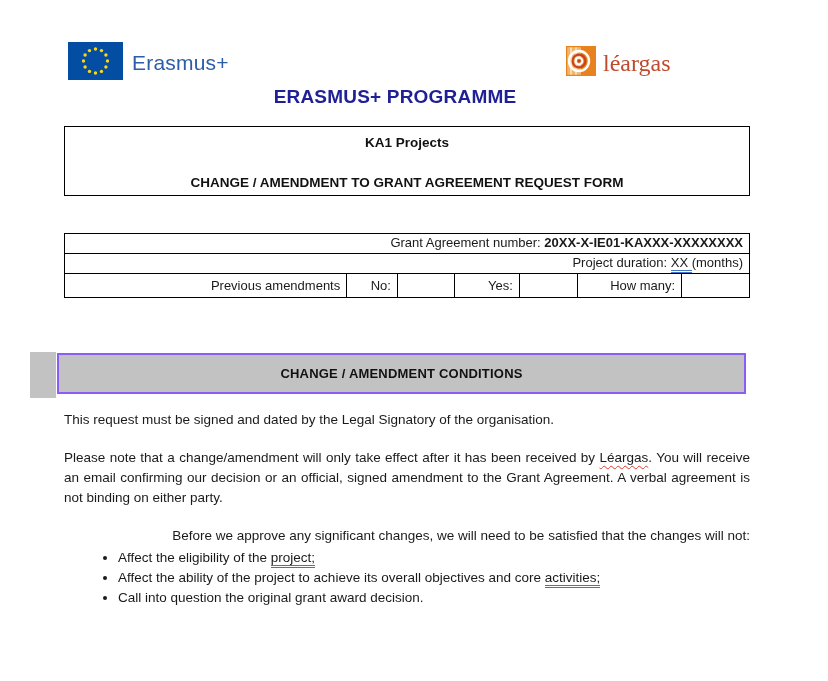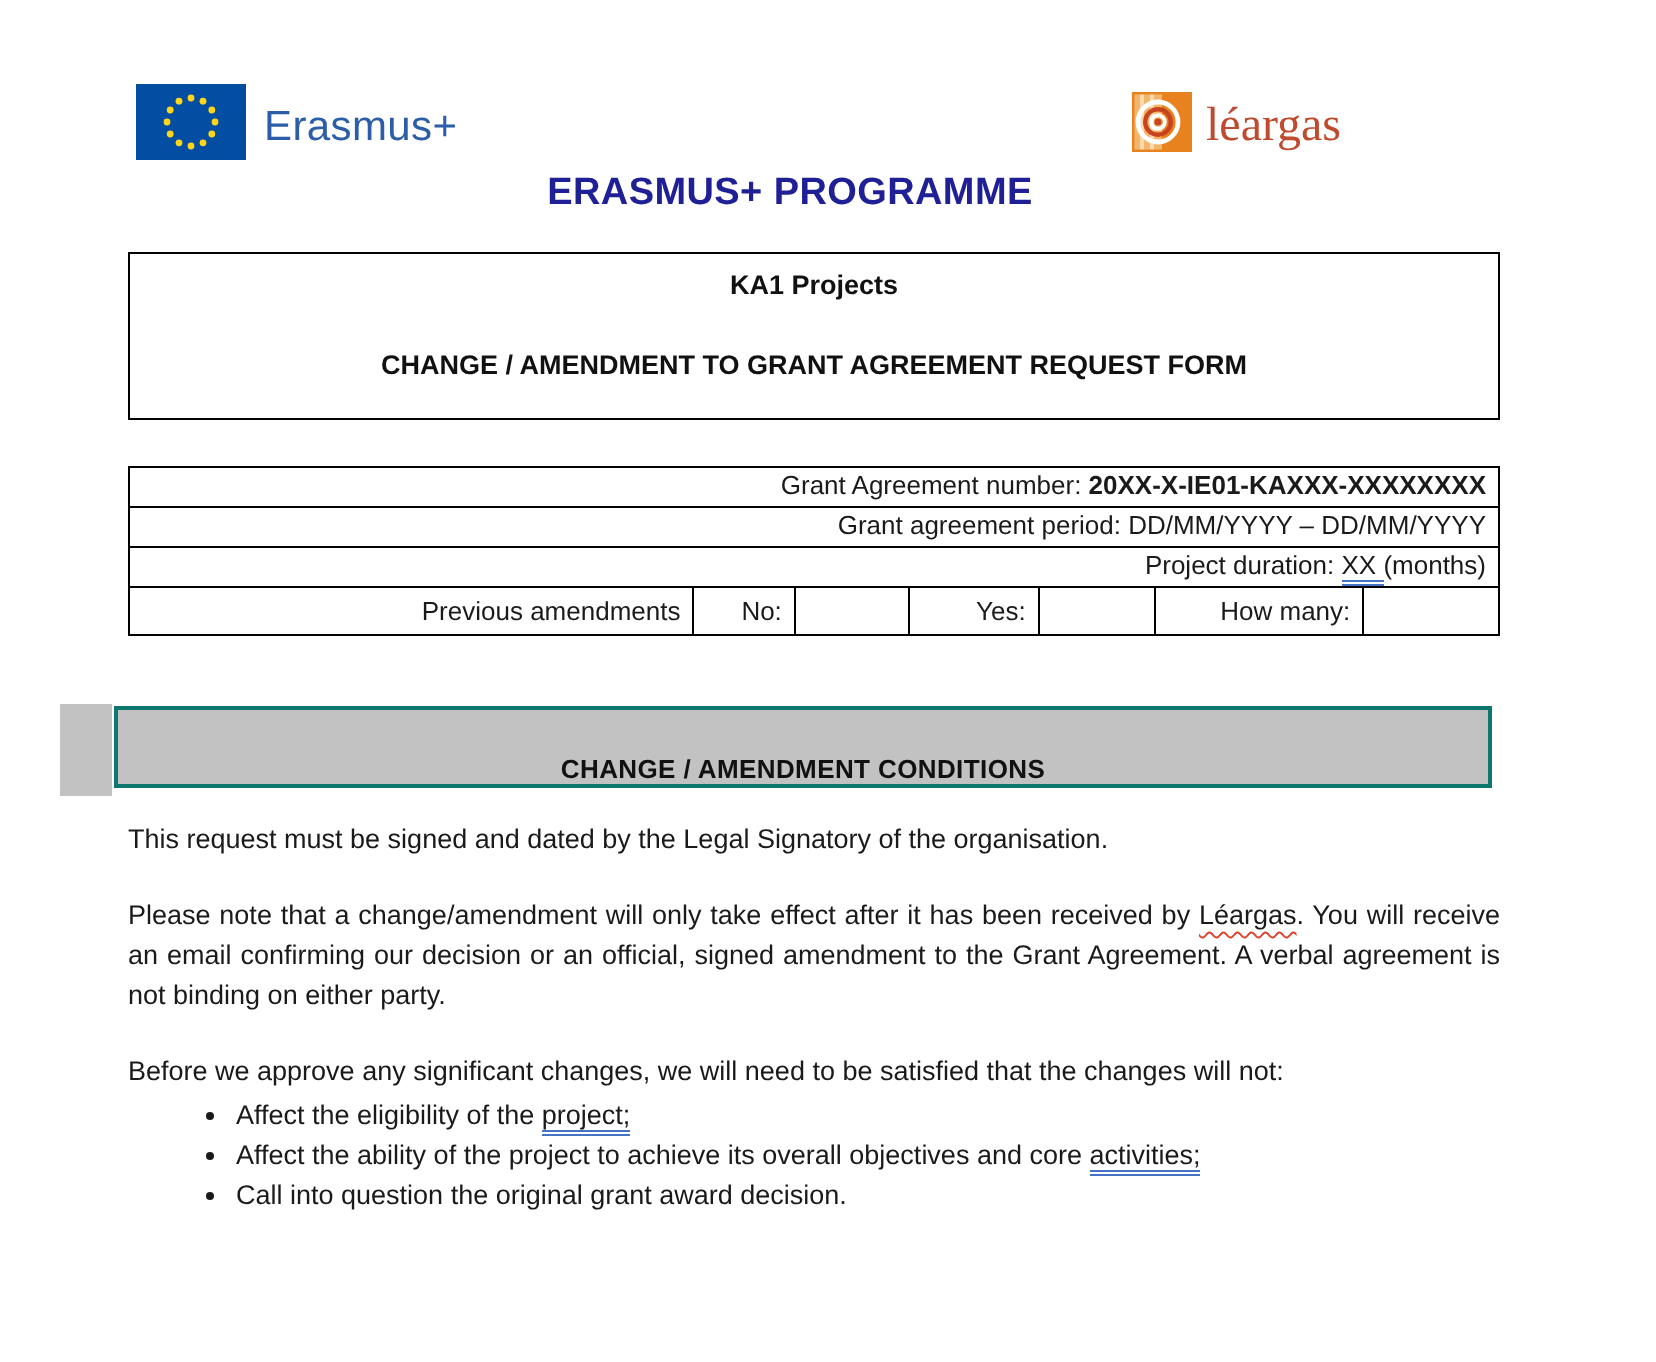--- a/index.html
+++ b/index.html
@@ -12,44 +12,44 @@
   .erasmus-wordmark{font-size:21px;color:var(--erasmus-blue,#2B5DA9);letter-spacing:0.2px;}
   .leargas-logo{position:absolute;left:566px;top:46px;display:flex;align-items:center;gap:7px;}
   .leargas-wordmark{font-family:"Liberation Serif",serif;font-size:24px;color:var(--leargas-red,#BF4A2D);}
   
   .doc-title{
     position:absolute;left:40px;top:86px;width:710px;text-align:center;
     font-weight:bold;font-size:19px;color:var(--title-navy,#1F1F96);letter-spacing:0.2px;
   }
   
   .ka1-box{
-    position:absolute;left:64px;top:126px;width:686px;height:84px;box-sizing:border-box;
+    position:absolute;left:64px;top:126px;width:686px;height:70px;box-sizing:border-box;
     border:1.5px solid #000;text-align:center;font-weight:bold;font-size:13.5px;color:#111;
   }
   .ka1-box .line1{margin-top:8px;}
   .ka1-box .line2{margin-top:25px;}
   
   .details-table{
     position:absolute;left:64px;top:233px;width:686px;border-collapse:collapse;
     font-size:13px;color:#1a1a1a;table-layout:fixed;text-align:right;
   }
   .details-table td{border:1.5px solid #000;padding:1px 6px;height:17px;vertical-align:top;white-space:nowrap;overflow:hidden;}
   .details-table tr.tall td{height:21px;vertical-align:middle;}
   
   .margin-square{position:absolute;left:30px;top:352px;width:26px;height:46px;background:var(--bar-gray,#C2C2C2);}
   .conditions-bar{
     position:absolute;left:57px;top:353px;width:689px;height:41px;box-sizing:border-box;
-    background:var(--bar-gray,#C2C2C2);border:2px solid #0f766e;
-    display:flex;align-items:flex-end;justify-content:center;
+    background:var(--bar-gray,#C2C2C2);border:2px solid #8b5cf6;
+    display:flex;align-items:center;justify-content:center;
     font-weight:bold;font-size:13px;color:#111;letter-spacing:0.2px;
   }
   
   .body-text{position:absolute;left:64px;top:410px;width:686px;font-size:13.5px;line-height:20px;}
   .body-text p{margin:0 0 18px 0;text-align:justify;}
-  .body-text p.intro{margin-bottom:2px;text-align:left;}
+  .body-text p.intro{margin-bottom:2px;text-align:right;}
   .bullet-list{margin:2px 0 0 0;padding-left:54px;list-style:disc;}
   .bullet-list li{line-height:20px;text-align:left;padding-left:0px;}
   
   .b{font-weight:bold;}
   .u-blue{border-bottom:3px double var(--grammar-blue,#4472C4);}
   .sq-red{
     text-decoration:underline;
     text-decoration-style:wavy;
     text-decoration-color:var(--squiggle-red,#E03E2D);
     text-decoration-thickness:1px;
@@ -116,23 +116,20 @@
       <col style="width:9.5%">
         <col style="width:8.5%">
         <col style="width:15.2%">
         <col style="width:9.9%">
     </colgroup>
     <tbody>
         <tr>
       <td colspan="7"><span>Grant Agreement number: </span><span class="b">20XX-X-IE01-KAXXX-XXXXXXXX</span></td>
     </tr>
     <tr>
-      <td colspan="7"><span>Grant agreement period: DD/MM/YYYY – DD/MM/YYYY</span></td>
-    </tr>
-    <tr>
       <td colspan="7"><span>Project duration: </span><span class="u-blue">XX </span><span>(months)</span></td>
     </tr>
     <tr class="tall">
       <td>Previous amendments</td>
       <td>No:</td>
       <td></td>
       <td>Yes:</td>
       <td></td>
       <td>How many:</td>
       <td></td>

